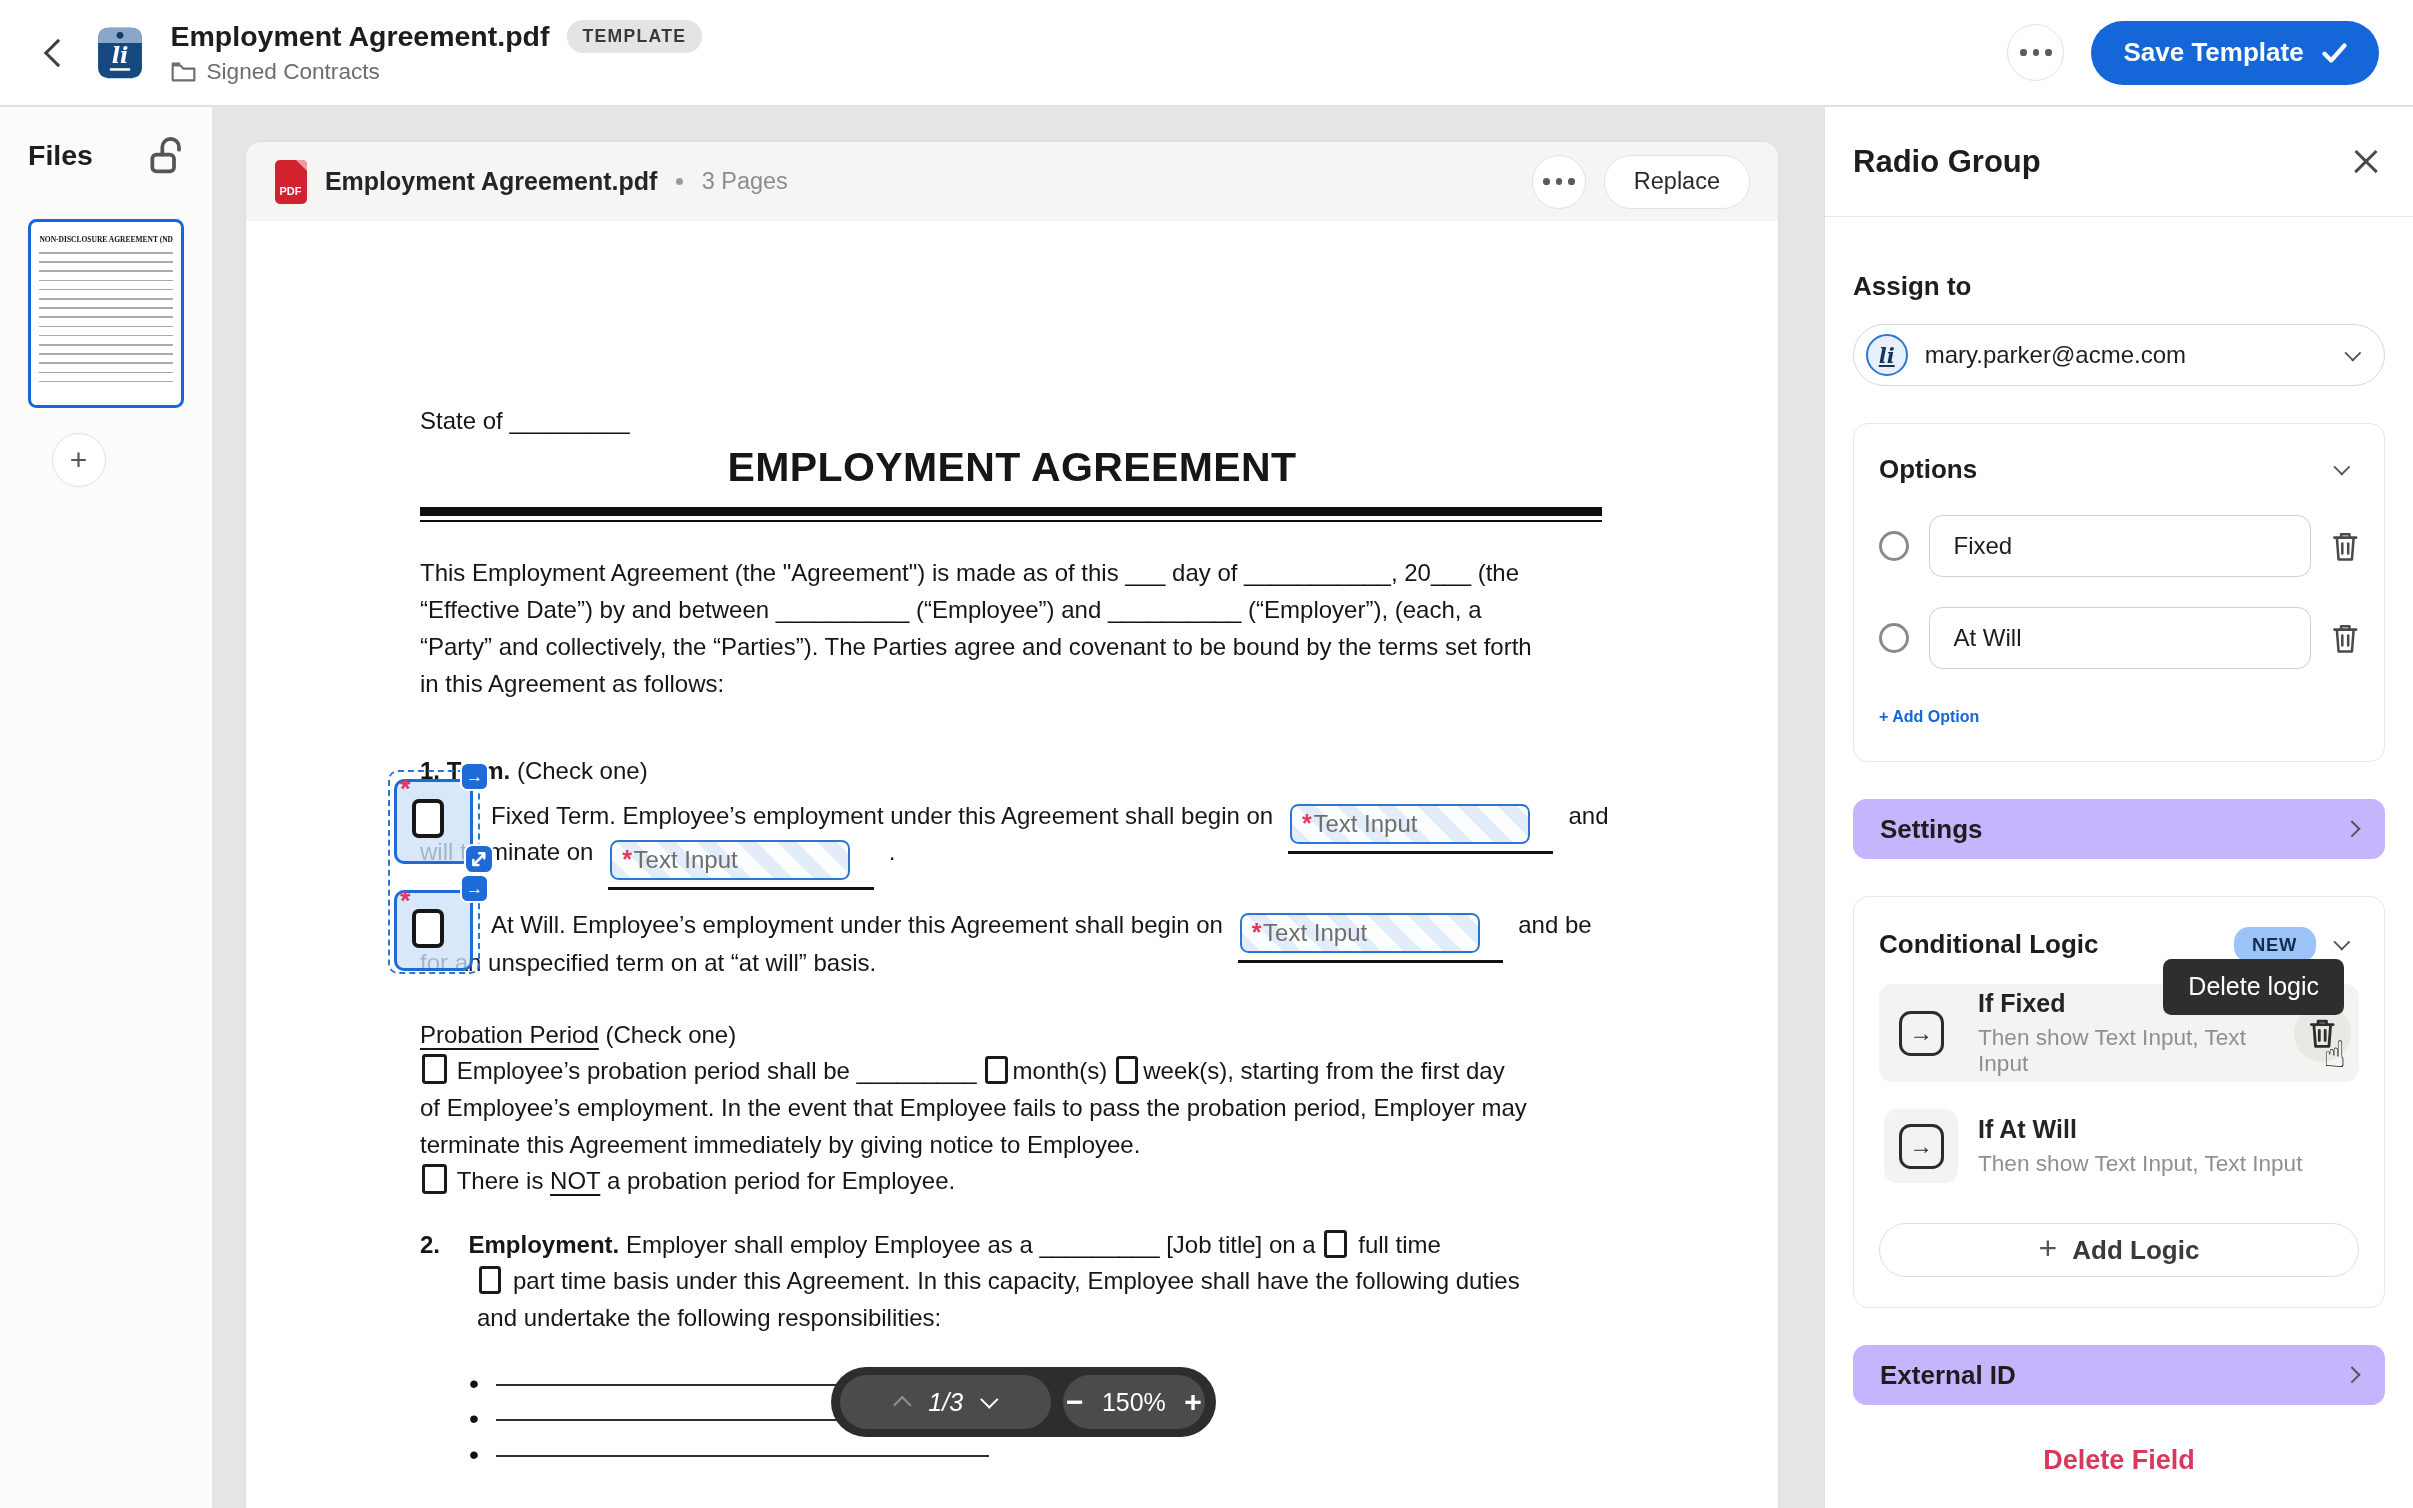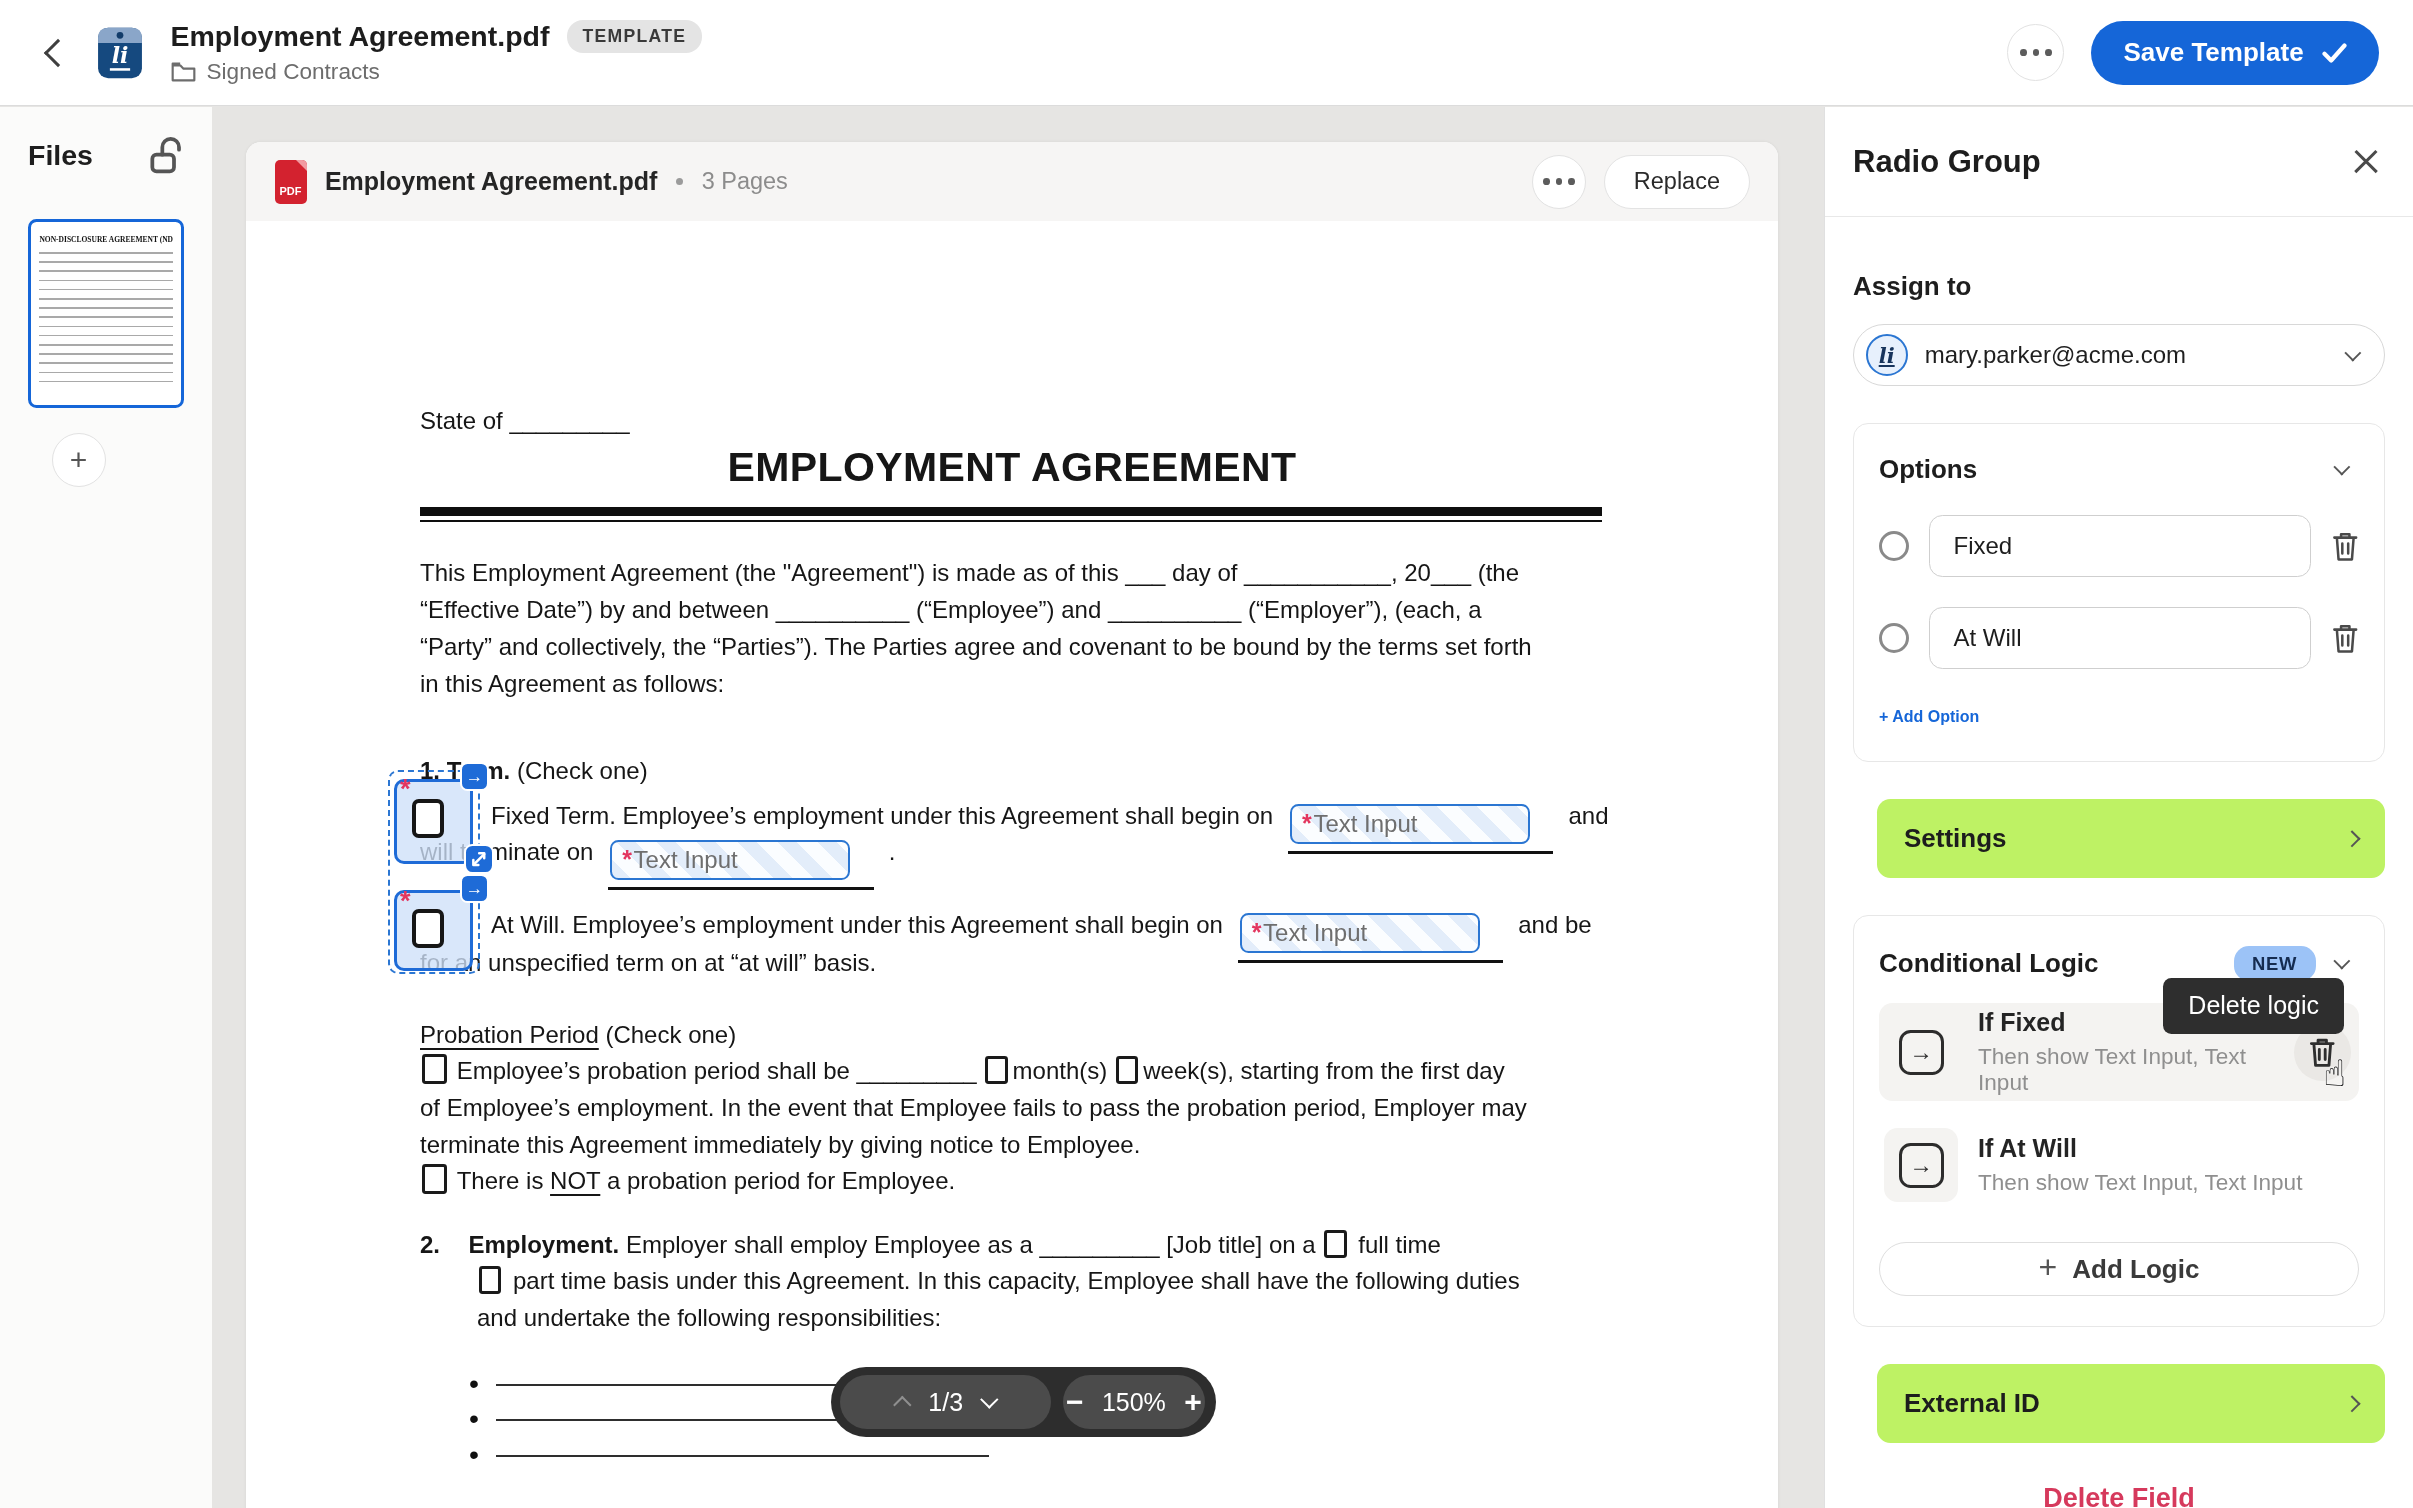--- a/index.html
+++ b/index.html
@@ -79,21 +79,21 @@
   .fbadge { position:absolute; left:70px; width:28.5px; height:28.5px; background:#1e6bd7; border:2.5px solid #fff;
             border-radius:7.5px; color:#fff; font-size:17.6px; font-weight:bold; display:flex; align-items:center; justify-content:center; cursor:pointer; }
   .fhandle { position:absolute; left:74px; top:72px; width:30px; height:30px; background:#1e6bd7; border:2.5px solid #fff;
              border-radius:8.4px; display:flex; align-items:center; justify-content:center; cursor:pointer; z-index:3; }
 
   
   .pgbar { position:absolute; left:585px; top:1225px; width:385px; height:70px; background:#2d2d2d;
            border-radius:35px; display:flex; align-items:center; padding:0 9.2px; gap:11.7px; z-index:5; }
   .seg { height:54px; background:#4b4b4b; border-radius:27px; display:flex; align-items:center; justify-content:center;
          color:#fff; font-size:25px; }
-  .seg.pages { width:211px; gap:20px; }
+  .seg.pages { width:211px; gap:20px;font-style:italic; }
   .seg.zoom  { width:142px; gap:18.4px; }
   .chev { display:inline-block; width:12.6px; height:12.6px; border-right:2.9px solid #fff; border-bottom:2.9px solid #fff; cursor:pointer; }
   .chev.up   { transform:rotate(-135deg); border-color:#8f8f8f; margin-top:6.7px; }
   .chev.down { transform:rotate(45deg); margin-bottom:5px; }
   .zbtn { color:#fff; font-size:30px; font-weight:bold; cursor:pointer; line-height:1; }
 
   
   .panel { position:absolute; left:1824px; top:107px; width:589px; bottom:0; background:#fff;
            border-left:0.8px solid #e0e0e0; padding:0 28px; }
   .panelhead { height:109px; display:flex; align-items:center; justify-content:space-between; }
@@ -117,22 +117,22 @@
   .optcard { margin-top:37px; border:0.8px solid #e7e7e7; border-radius:15px; padding:30px 25px 35px; }
   .secthead { display:flex; align-items:center; justify-content:space-between; }
   .sectlabel { font-size:26px; font-weight:bold; color:#1d1d1d; }
   .optrow { display:flex; align-items:center; gap:20px; margin-top:30px; }
   .radioc { width:30px; height:30px; border:3.4px solid #8a8a8a; border-radius:50%; flex:none; cursor:pointer; }
   .optinput { flex:1; height:62px; border:0.8px solid #cfcfcf; border-radius:13.4px; display:flex; align-items:center;
               padding:0 23.5px; font-size:24px; color:#1d1d1d; cursor:text; }
   .trash { flex:none; cursor:pointer; }
   .addopt { margin-top:39px; color:#1566d8; font-size:16px; font-weight:bold; cursor:pointer; }
 
-  .graycard { margin-top:37px; height:79px; background:#bef264; border-radius:13.4px; display:flex;
-              align-items:center; justify-content:space-between; padding:0 27px; cursor:pointer;margin-left:24px; }
+  .graycard { margin-top:37px; height:60px; background:#c4b5fd; border-radius:13.4px; display:flex;
+              align-items:center; justify-content:space-between; padding:0 27px; cursor:pointer; }
 
   .condcard { margin-top:37px; border:0.8px solid #e7e7e7; border-radius:15px; padding:30px 25px; position:relative; }
   .newbadge { background:#9cc3f7; color:#152c50; font-size:18.4px; font-weight:bold; letter-spacing:0.8px;
               border-radius:15px; padding:6.7px 18.4px; margin-left:auto; margin-right:20px; }
   .tooltip { position:absolute; right:40px; top:62px; background:#2e2e2e; color:#fff; font-size:25px;
              padding:13.4px 25px; border-radius:8.4px; z-index:6; white-space:nowrap; }
   .rulerow { display:flex; align-items:center; gap:20px; margin-top:22px; padding:5px 8.4px 5px 5px; border-radius:13.4px; }
   .rulerow.hover { background:#f4f3f1; }
   .iconcell { width:74px; height:74px; border-radius:13.4px; display:flex; align-items:center; justify-content:center; flex:none; }
   .iconcell.bg { background:#f4f3f1; }

